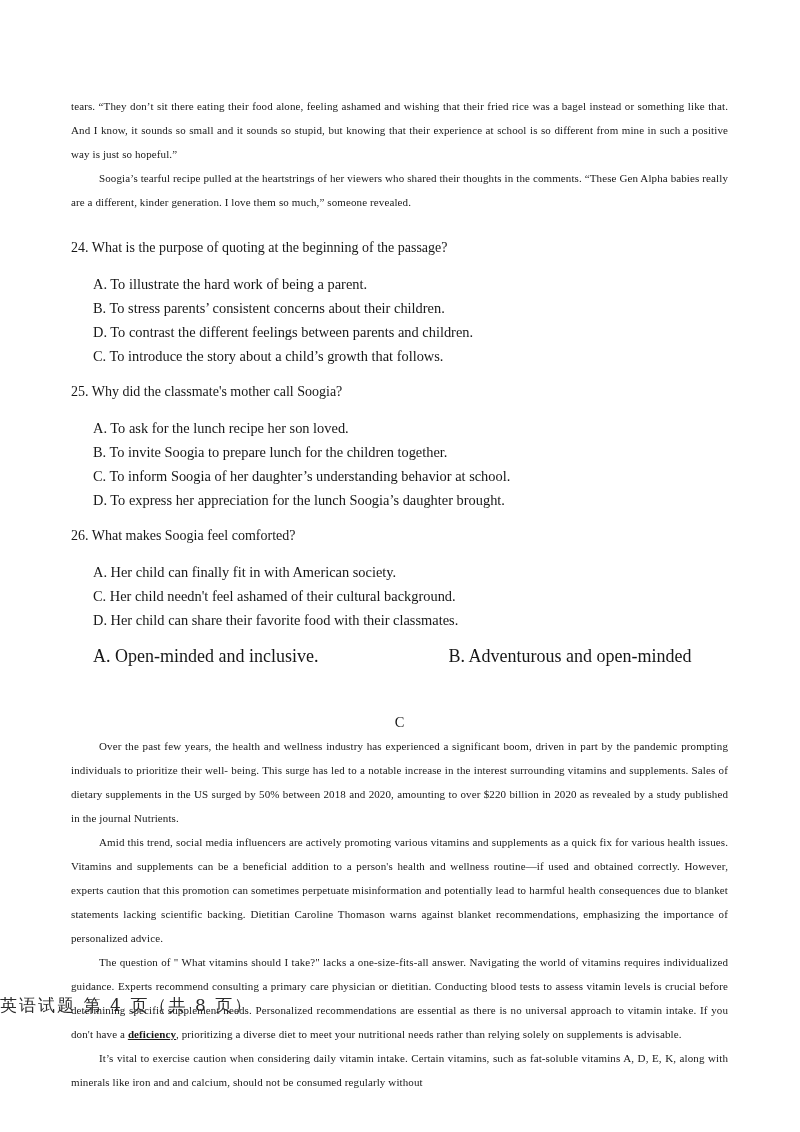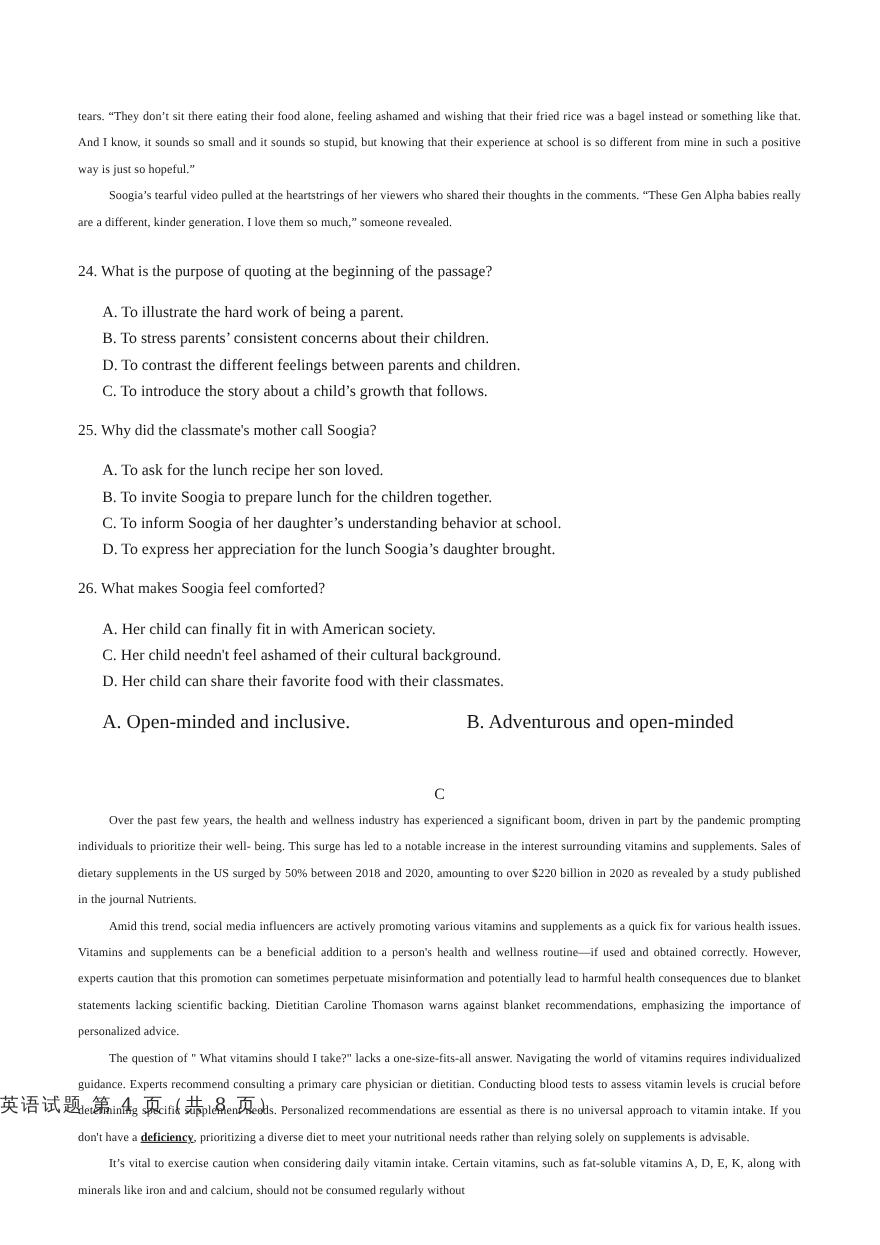--- a/index.html
+++ b/index.html
@@ -72,21 +72,21 @@
   }
 
   
   .opt-row {
     display: flex;
     font-size: 18px;
     line-height: 24px;
     padding-left: 10px;
   }
   .opt-row .col-a { width: 331px; flex: 0 0 331px; white-space: nowrap; }
-  .opt-row .col-b { flex: 1 1 auto; white-space: nowrap; }
+  .opt-row .col-b { flex: 1 1 auto; white-space: nowrap; text-align: center; }
 
   
   .section-letter {
     font-size: 14.4px;
     line-height: 24px;
     text-align: center;
     margin: 0;
     width: 657px;
   }
 
@@ -112,21 +112,21 @@
 </style>
 </head>
 <body>
 
 <div class="page">
 
   <div class="content">
 
     <p class="para">tears. “They don’t sit there eating their food alone, feeling ashamed and wishing that their fried rice was a bagel instead or something like that. And I know, it sounds so small and it sounds so stupid, but knowing that their experience at school is so different from mine in such a positive way is just so hopeful.”</p>
 
-    <p class="para indent">Soogia’s tearful video pulled at the heartstrings of her viewers who shared their thoughts in the comments. “These Gen Alpha babies really are a different, kinder generation. I love them so much,” someone revealed.</p>
+    <p class="para indent">Soogia’s tearful recipe pulled at the heartstrings of her viewers who shared their thoughts in the comments. “These Gen Alpha babies really are a different, kinder generation. I love them so much,” someone revealed.</p>
 
     <div class="spacer-md"></div>
 
     <div class="question-block">
       <p class="q-stem">24. What is the purpose of quoting at the beginning of the passage?</p>
       <ul class="opt-list">
         <li class="opt">A. To illustrate the hard work of being a parent.</li>
         <li class="opt">B. To stress parents’ consistent concerns about their children.</li>
         <li class="opt">D. To contrast the different feelings between parents and children.</li>
         <li class="opt">C. To introduce the story about a child’s growth that follows.</li>

